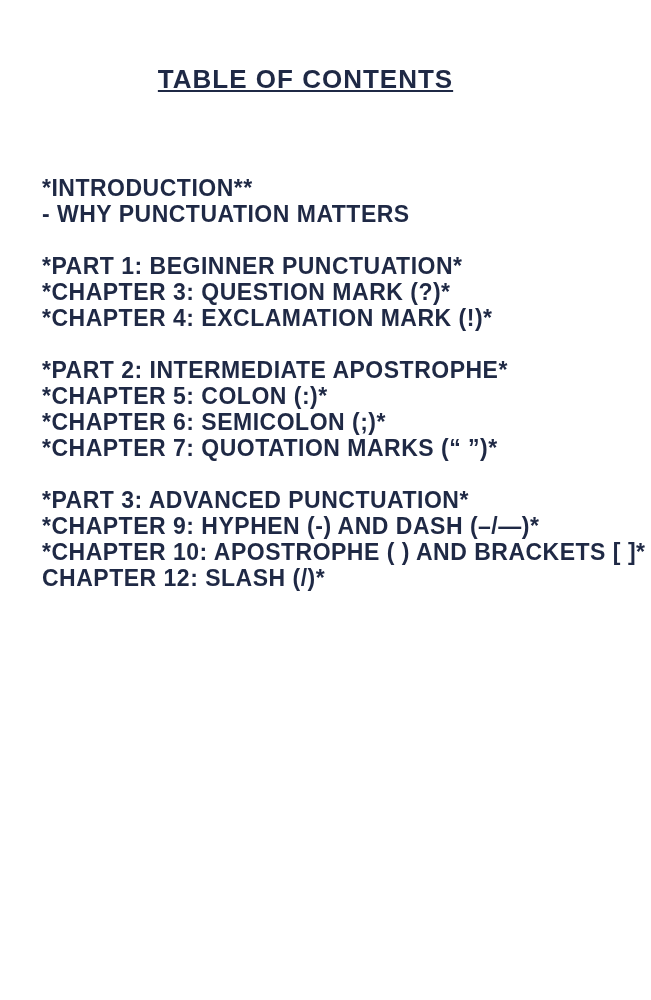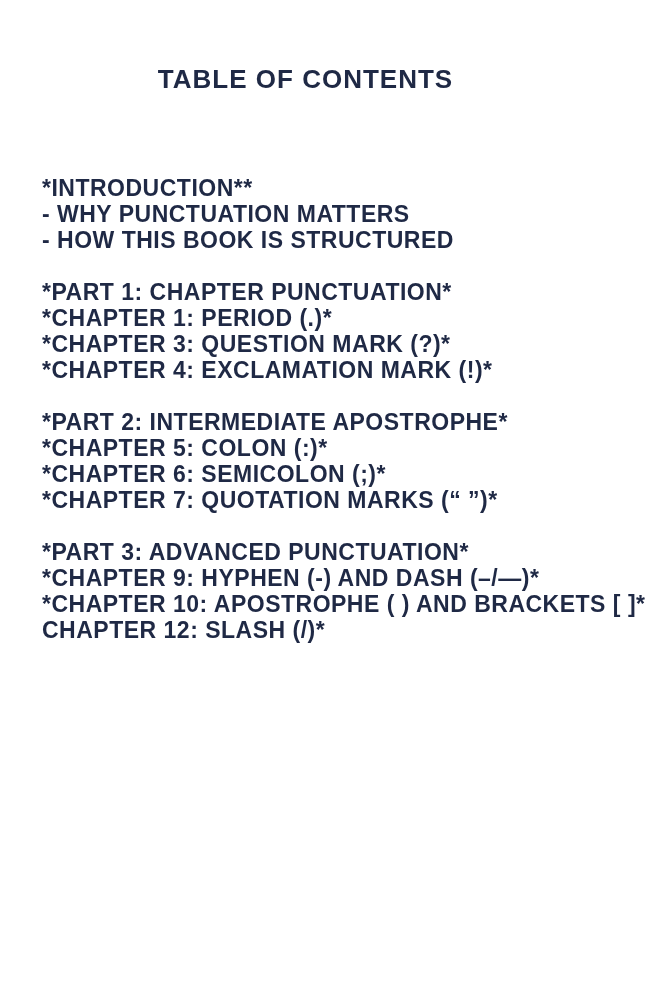--- a/index.html
+++ b/index.html
@@ -21,20 +21,21 @@
     padding-top: 64px;
     padding-right: 40px;
     box-sizing: border-box;
     width: 100%;
     text-align: center;
     font-size: 26px;
     font-weight: 800;
     letter-spacing: 1px;
     line-height: 30px;
     color: #1f2945;
+    text-decoration: underline;
   }
   .toc-body {
     padding: 81px 20px 0 42px;
   }
   .toc-section {
     margin: 0 0 26px 0;
   }
   .toc-section:last-child {
     margin-bottom: 0;
   }
@@ -50,25 +51,23 @@
 </style>
 </head>
 <body>
 
 <main class="page">
   <h1 class="page-title">TABLE OF CONTENTS</h1>
   <div class="toc-body" id="toc-body">
       <div class="toc-section">
         <p class="toc-line">*INTRODUCTION**</p>
         <p class="toc-line">- WHY PUNCTUATION MATTERS</p>
-        <p class="toc-line">- HOW THIS BOOK IS STRUCTURED</p>
       </div>
       <div class="toc-section">
-        <p class="toc-line">*PART 1: CHAPTER PUNCTUATION*</p>
-        <p class="toc-line">*CHAPTER 1: PERIOD (.)*</p>
+        <p class="toc-line">*PART 1: BEGINNER PUNCTUATION*</p>
         <p class="toc-line">*CHAPTER 3: QUESTION MARK (?)*</p>
         <p class="toc-line">*CHAPTER 4: EXCLAMATION MARK (!)*</p>
       </div>
       <div class="toc-section">
         <p class="toc-line">*PART 2: INTERMEDIATE APOSTROPHE*</p>
         <p class="toc-line">*CHAPTER 5: COLON (:)*</p>
         <p class="toc-line">*CHAPTER 6: SEMICOLON (;)*</p>
         <p class="toc-line">*CHAPTER 7: QUOTATION MARKS (“ ”)*</p>
       </div>
       <div class="toc-section">

